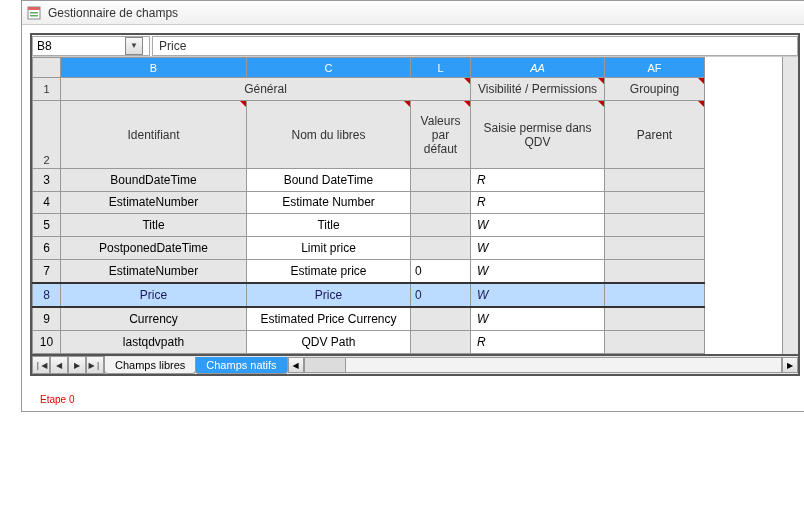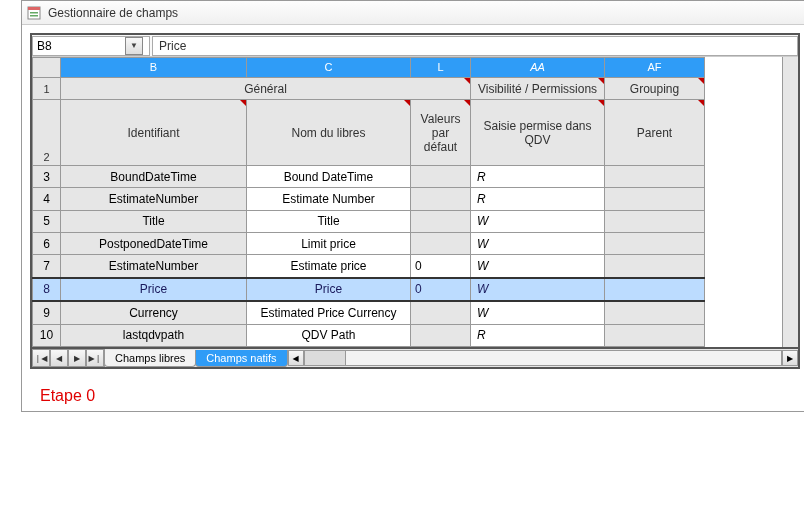--- a/index.html
+++ b/index.html
@@ -60,21 +60,21 @@
 .sheet-tabs { height: 20px; display:flex; align-items:center; border-top: 2px solid #555; background:#e6e6e6; font-size:11px; }
 .nav-btns { display:flex; border-right:1px solid #999; }
 .nav-btns button { width:18px; height:18px; border:1px solid #999; background:linear-gradient(#f8f8f8,#ddd); font-size:8px; color:#333; display:flex; align-items:center; justify-content:center; padding:0; }
 .tab { padding: 2px 10px; border:1px solid #999; border-top:none; background:#f3f3f3; border-radius: 0 0 4px 4px; margin-left:-1px; position:relative; }
 .tab.active { background:#2f9cf7; color:#fff; }
 .hscroll-track { flex:1; margin-left:auto; height:16px; display:flex; align-items:center; }
 .hscroll-btn { width:16px; height:16px; border:1px solid #999; background:linear-gradient(#f8f8f8,#ddd); font-size:8px; display:flex;align-items:center;justify-content:center; }
 .hscroll-bar { flex:1; border:1px solid #999; height:16px; background:#f3f3f3; position:relative; }
 .hscroll-bar::before{ content:""; position:absolute; left:0; top:0; bottom:0; width:40px; background:#dcdcdc; border-right:1px solid #999;}
 
-.caption { color: #e00000; font-size: 16px; padding: 6px 10px 4px; }
+.caption { color: #e00000; font-size: 10px; padding: 6px 10px 4px; }
 .vscroll { width:16px; background:#e6e6e6; border-left:1px solid #999; }
 </style>
 </head>
 <body>
 
 <div class="window">
   <div class="titlebar">
     <span class="titlebar-icon">
       <svg width="14" height="14" viewBox="0 0 14 14">
           <rect x="1" y="1" width="12" height="12" fill="#fff" stroke="#888"></rect>

